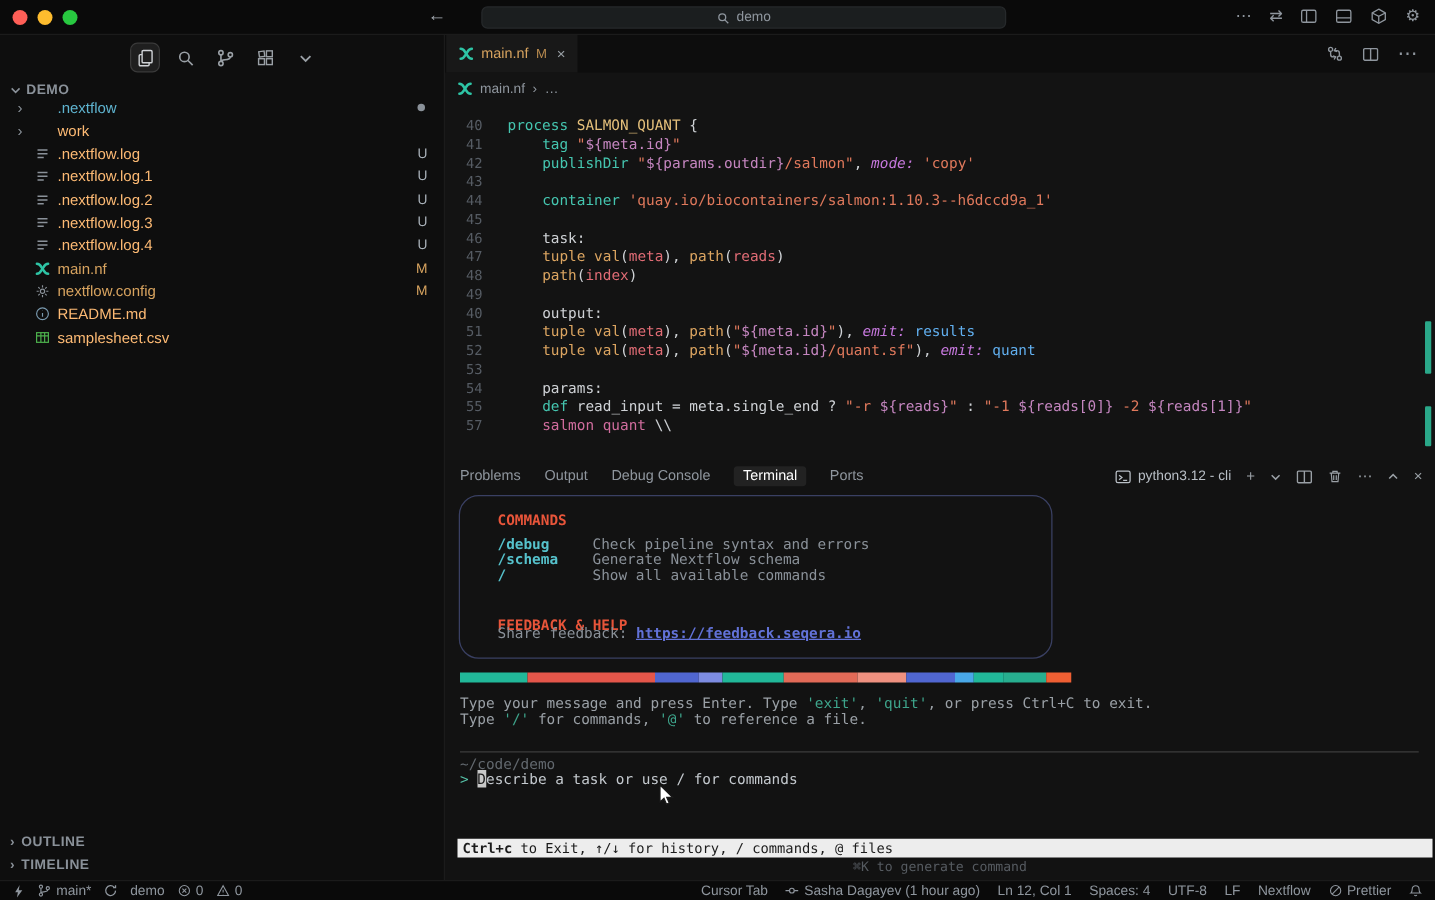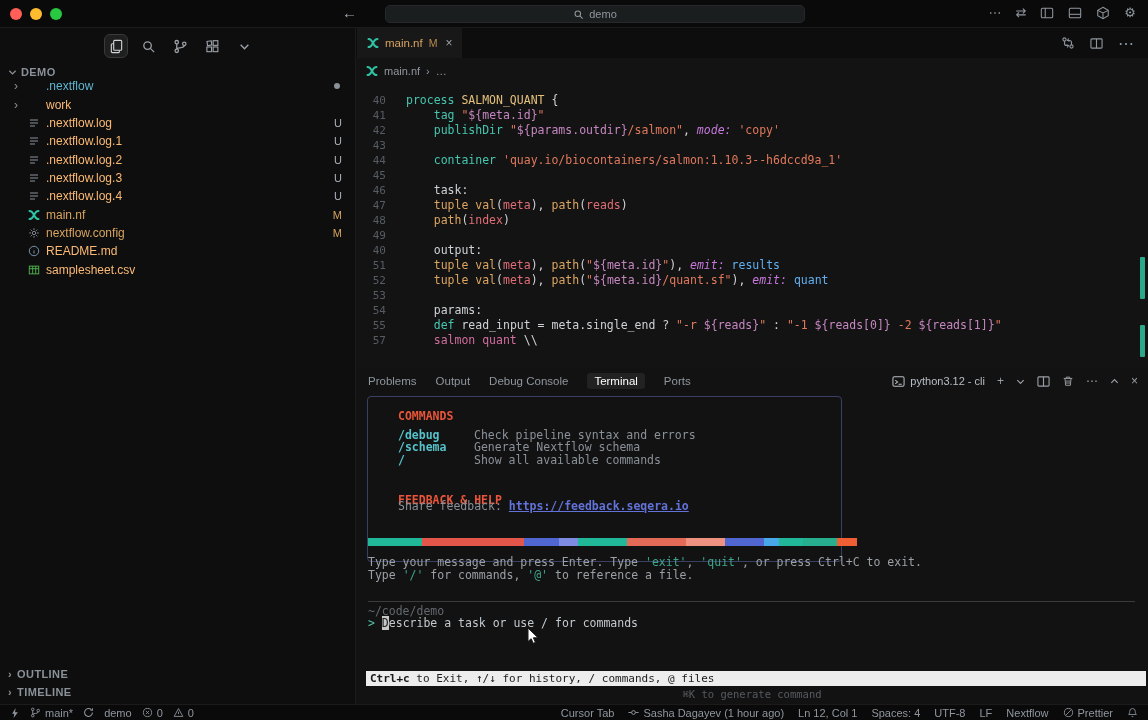--- a/index.html
+++ b/index.html
@@ -69,22 +69,22 @@
   .panel { position:absolute; left:0; top:340px; width:792px; height:336px; background:#121212; }
   .ptabs { position:absolute; left:12px; top:0; height:26px; display:flex; gap:19px; align-items:center;
            font-size:11.5px; color:#8f969e; }
   .ptab.active { color:#fff; background:#222; border-radius:3px; padding:2px 7px; }
   .pctrl { position:absolute; right:10px; top:0; height:26px; display:flex; gap:12px; align-items:center;
            color:#9aa0a6; font-size:12px; }
   .pctrl .shell { display:flex; gap:5px; align-items:center; color:#b9bfc6; font-size:11px; }
 
   .term { position:absolute; left:0; top:26px; width:792px; height:310px;
           font-family:"DejaVu Sans Mono",monospace; font-size:11.5px; }
-  .cmdbox { position:absolute; left:11px; top:2px; width:475px; height:166px;
-            border:1px solid #3a4063; border-radius:4px; }
+  .cmdbox { position:absolute; left:11px; top:2px; width:475px; height:131px;
+            border:1px solid #3a4063; border-radius:16px; }
   .cb-hdr { position:absolute; left:30px; font-weight:bold; color:#e8553a; }
   .cmdrows { position:absolute; left:30px; top:32px; line-height:12.3px; }
   .cmdrow { display:flex; }
   .cmd { width:76px; color:#56c2cc; font-weight:bold; }
   .desc { color:#8a9199; }
   .fb-line { position:absolute; left:30px; top:102px; color:#8a9199; }
   .fb-link { color:#6272d8; text-decoration:underline; font-weight:bold; }
 
   .gradient { position:absolute; left:12px; top:144px; width:489px; height:8px; display:flex; }
   .hints { position:absolute; left:12px; top:162px; line-height:12.5px; }

